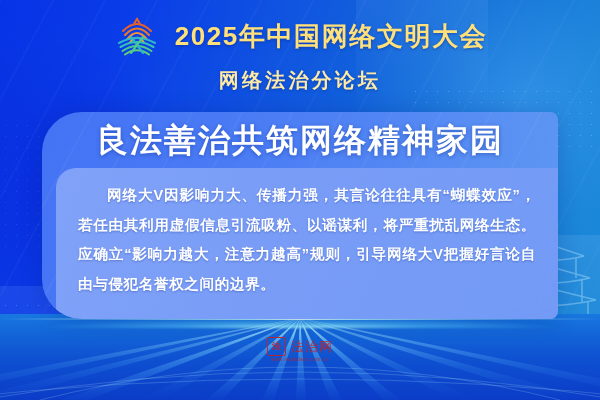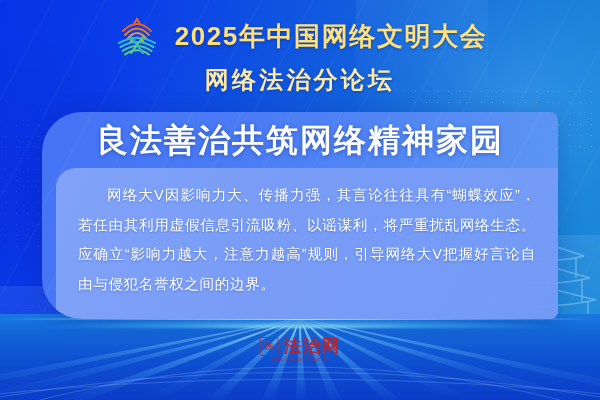--- a/index.html
+++ b/index.html
@@ -169,20 +169,21 @@
   .inner-card {
     position: absolute;
     left: 14px; top: 56px;
     width: 502px; height: 151px;
     border-radius: 20px 0 0 0;
     background: linear-gradient(112deg,
         rgba(134,166,248,0.92) 0%,
         rgba(126,160,247,0.90) 40%,
         rgba(118,155,246,0.86) 100%);
     overflow: hidden;
+    font-weight: bold;
   }
 
   .body-text {
     position: absolute;
     left: 22px; right: 22px; top: 13px;
     color: #ffffff;
     font-size: 14.6px;
     line-height: 29.5px;
     text-align: justify;
     text-align-last: left;
@@ -214,21 +215,21 @@
     font-weight: bold;
     letter-spacing: 1.6px;
     line-height: 30px;
     white-space: nowrap;
     text-shadow: 0 1px 3px rgba(8,35,130,0.5);
     font-family: "Liberation Sans", "DejaVu Sans", sans-serif;
   }
   .header-sub {
     margin-top: 6px;
     color: #fdeaa6;
-    font-size: 24px;
+    font-size: 20px;
     font-weight: bold;
     letter-spacing: 3.2px;
     line-height: 32px;
     text-shadow: 0 1px 3px rgba(8,35,130,0.5);
     font-family: "Liberation Sans", "DejaVu Sans", sans-serif;
   }
 
   
   .watermark {
     position: absolute;
@@ -249,22 +250,22 @@
     display: flex; align-items: center; justify-content: center;
     color: #c32127;
     font-size: 9px;
     font-weight: bold;
     line-height: 1;
     font-family: "Liberation Serif", "DejaVu Serif", serif;
     overflow: hidden;
   }
   .wm-name {
     color: #c32127;
-    font-size: 18px;
-    font-weight: bold;
+    font-size: 13px;
+    font-weight: normal;
     letter-spacing: 1px;
     line-height: 17px;
     font-family: "Liberation Serif", "DejaVu Serif", serif;
   }
   .wm-url {
     margin-top: 1px;
     color: #b8242a;
     font-size: 4.6px;
     letter-spacing: 0.55px;
     line-height: 6px;

